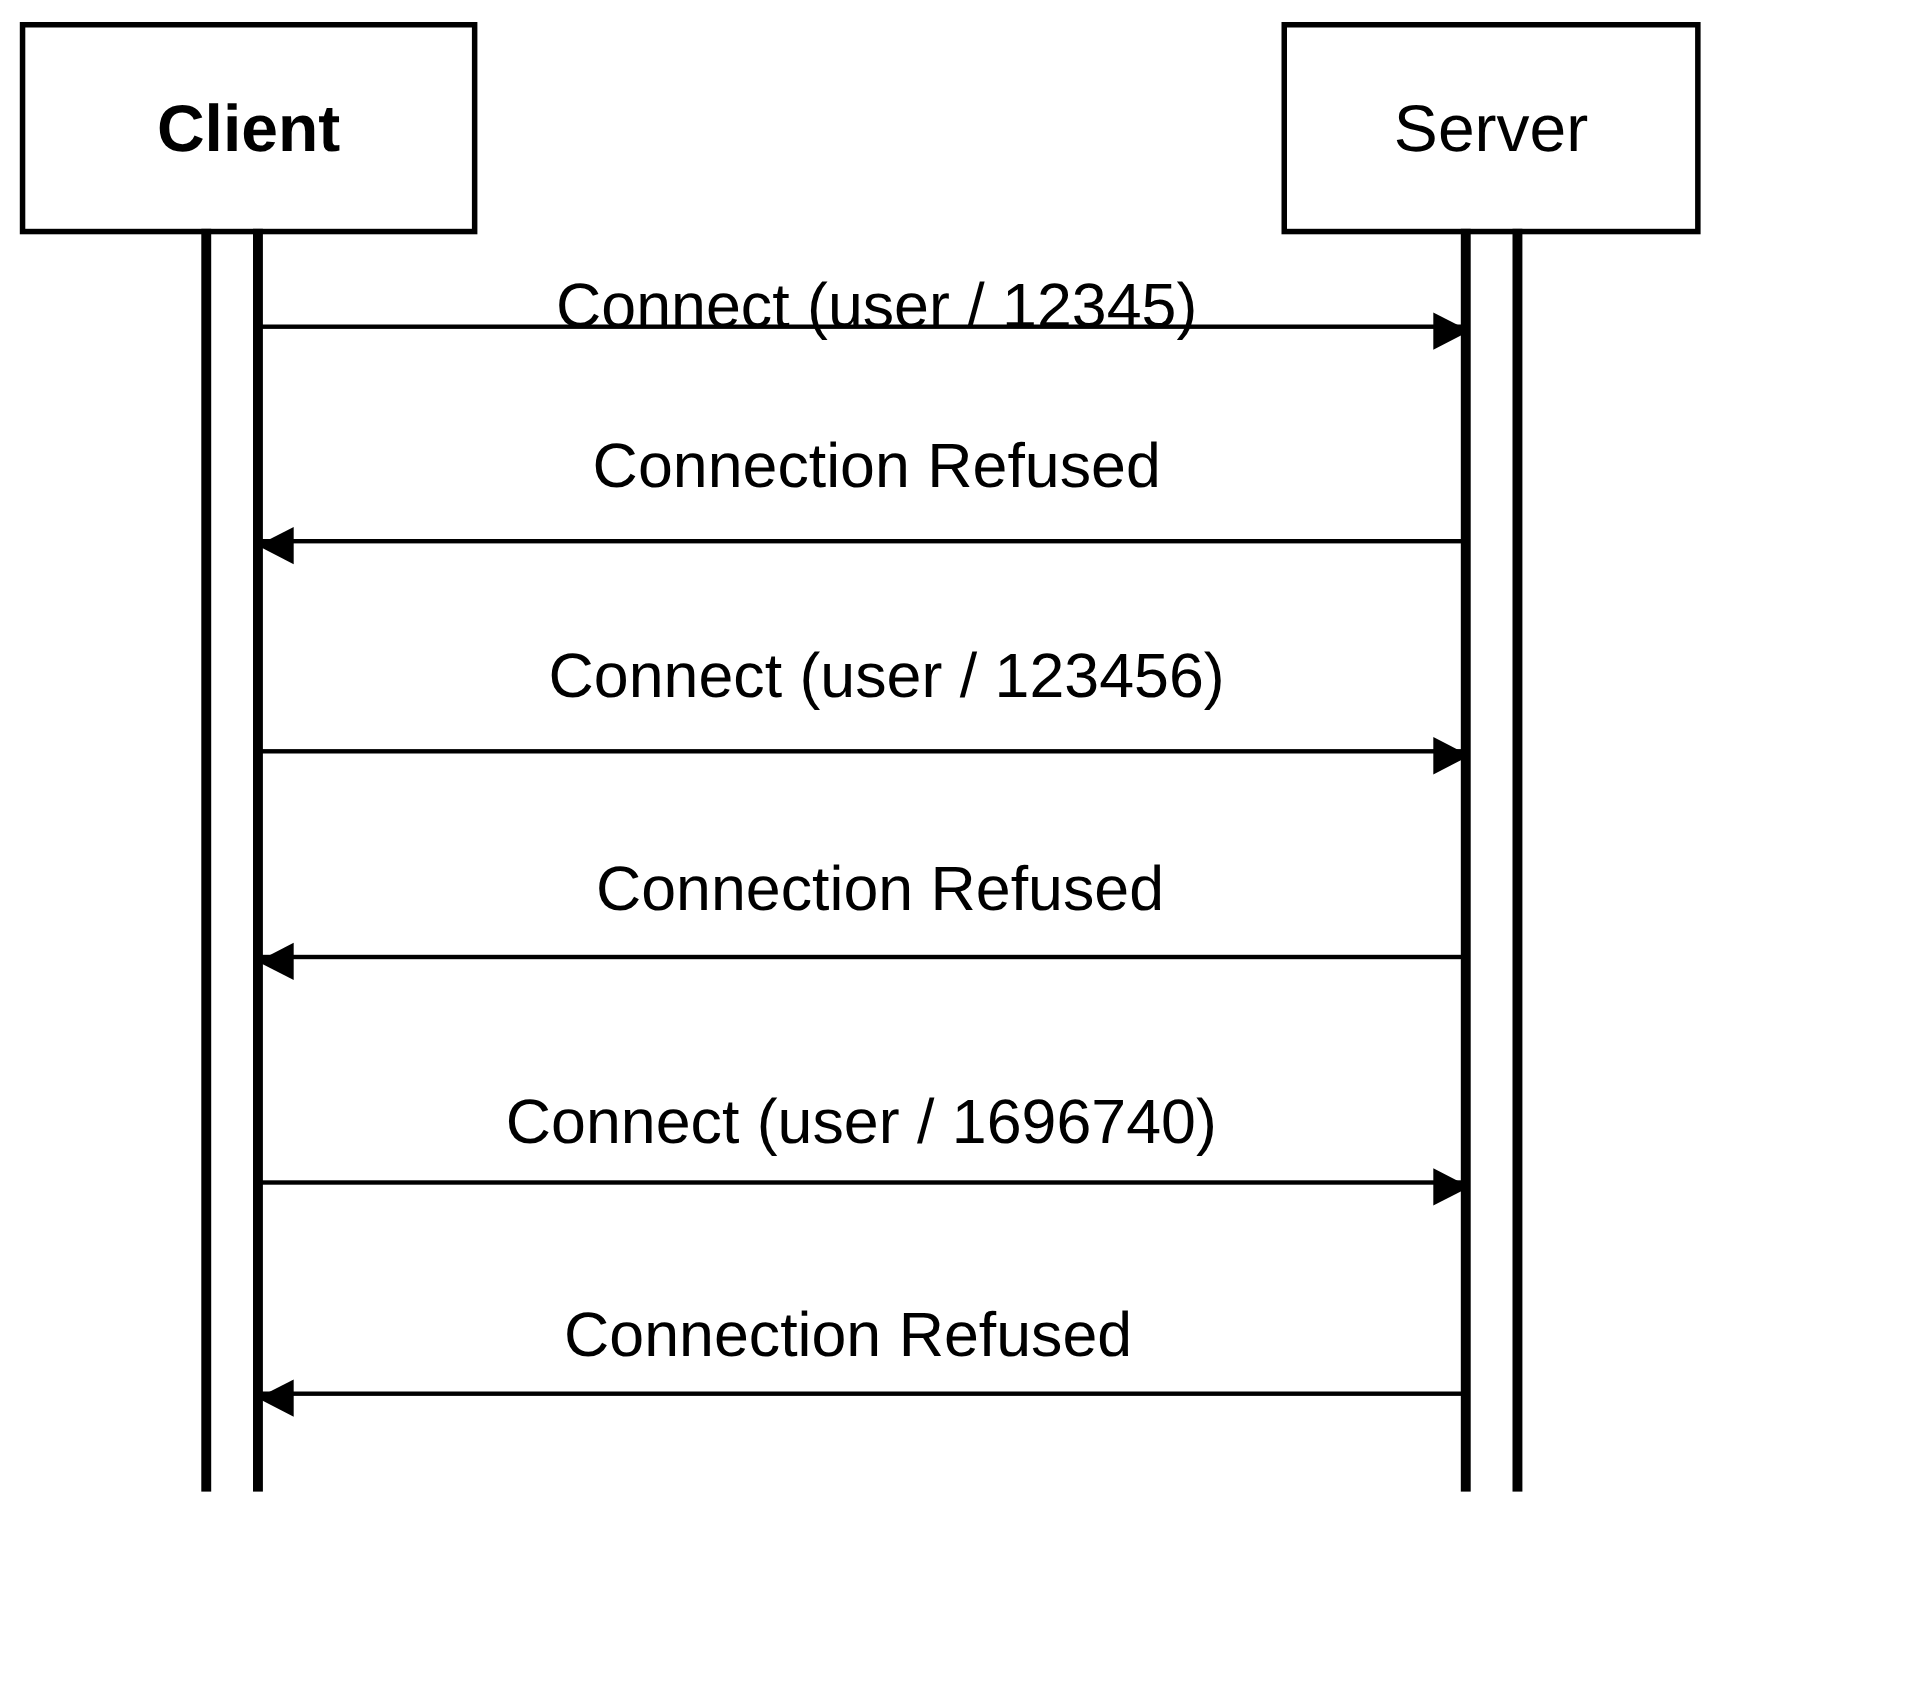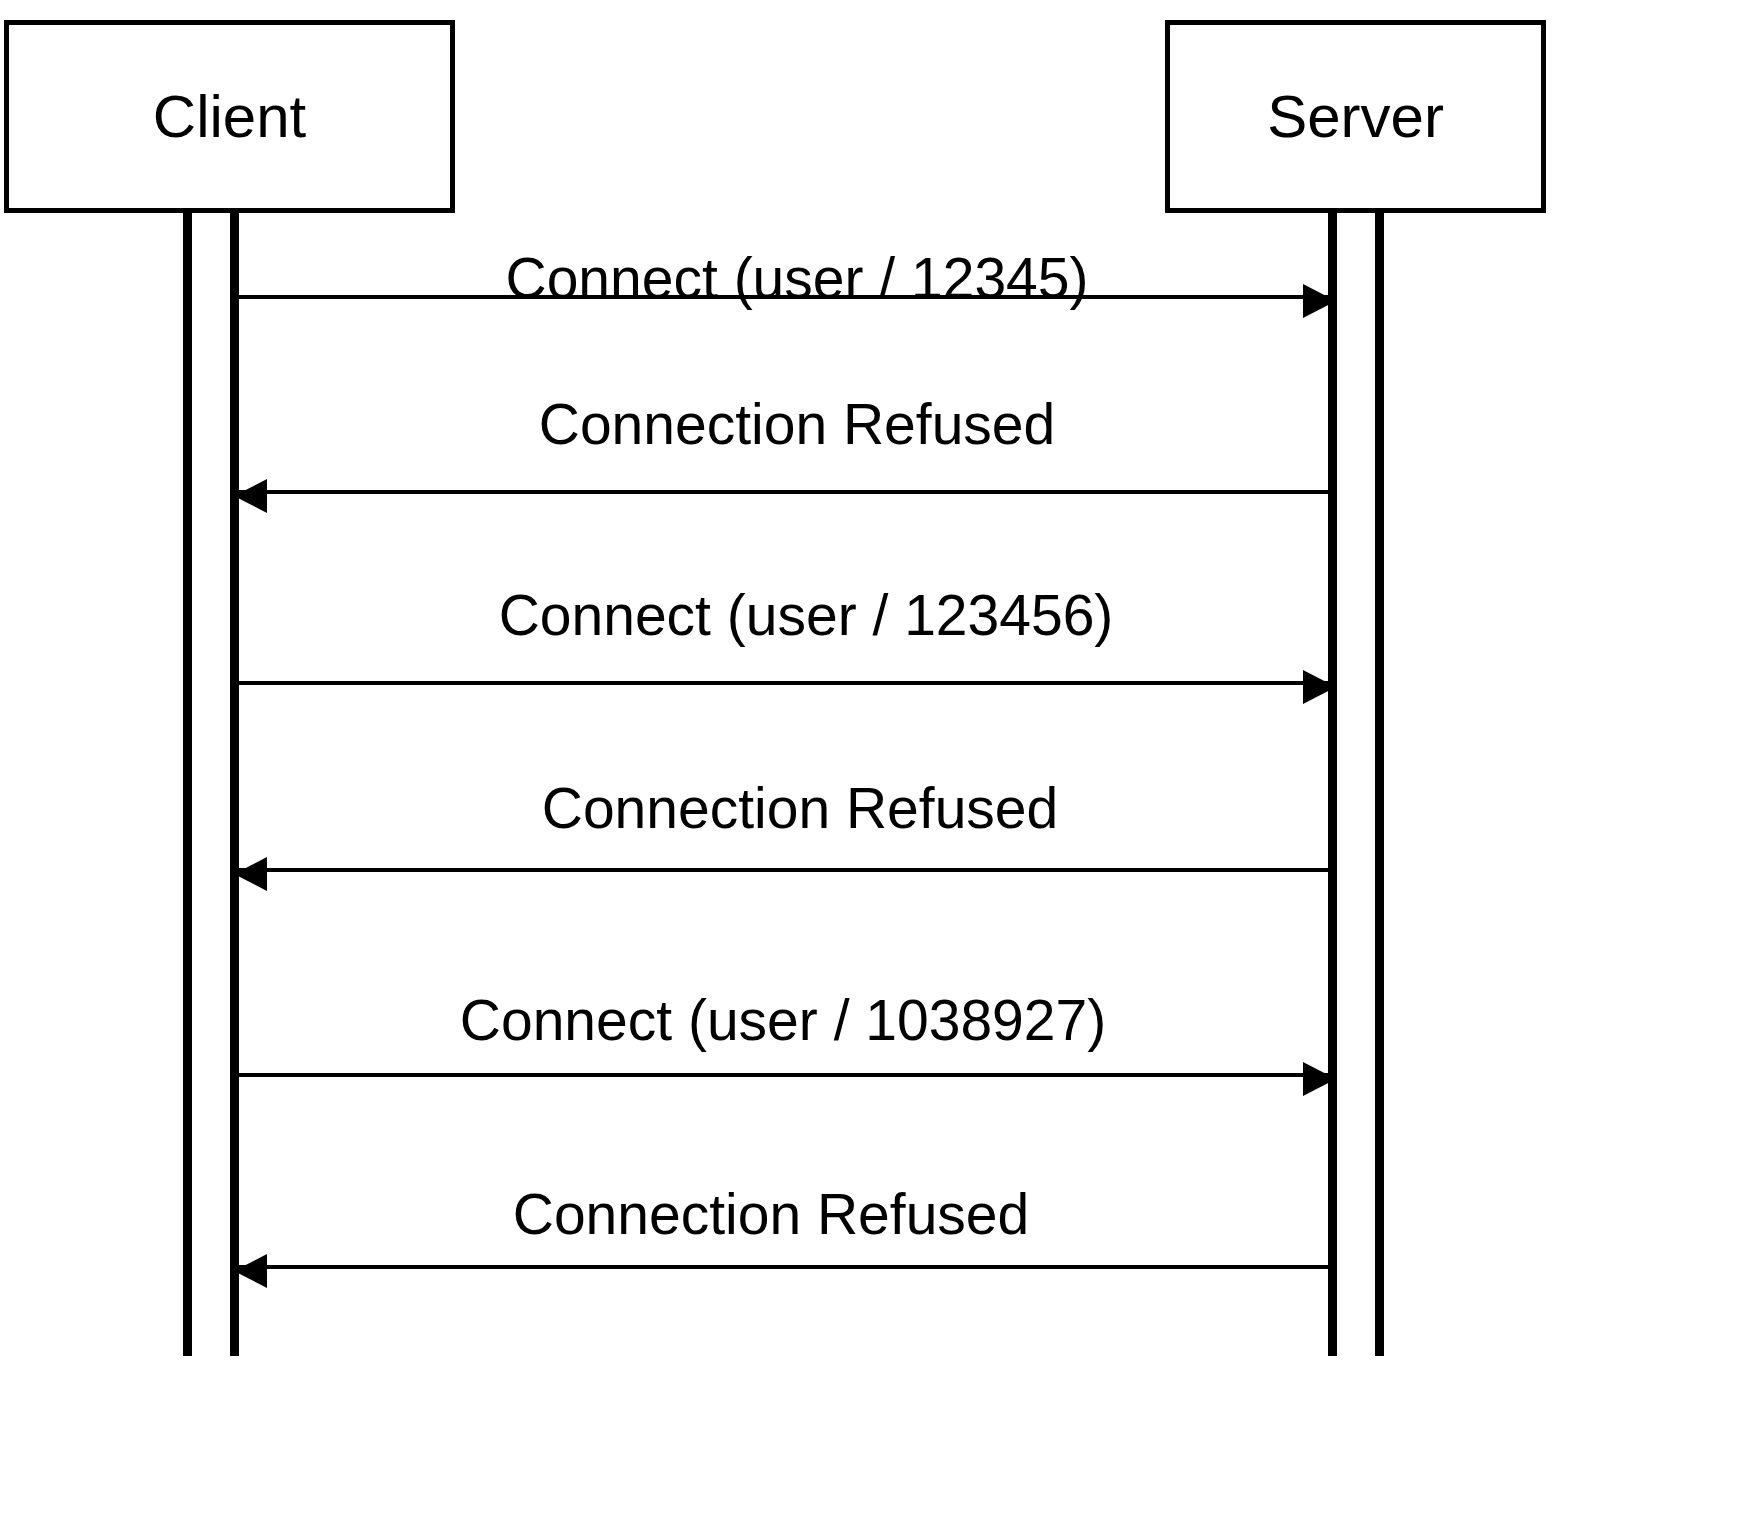--- a/index.html
+++ b/index.html
@@ -30,21 +30,21 @@
     justify-content: center;
   }
   .participant-label {
     font-size: 60px;
     line-height: 1;
     color: #000000;
     font-family: "Liberation Sans", sans-serif;
     white-space: nowrap;
   }
 
-  #client-box { left: 4px;   top: 20px; width: 451px; height: 193px; }
+  #client-box { left: 18px;   top: 20px; width: 416px; height: 193px; font-weight: bold; }
   #server-box { left: 1165px; top: 20px; width: 381px; height: 193px; }
 
   
   .activation-bar {
     position: absolute;
     box-sizing: border-box;
     border-left: 9px solid #000000;
     border-right: 9px solid #000000;
     background: transparent;
   }
@@ -127,21 +127,21 @@
   </div>
 
   <div class="message">
     <div class="message-label" style="left:800px; top:780px;">Connection Refused</div>
     <div class="message-arrow" style="left:236px; top:868px; width:1096px;">
       <span class="arrowhead left"></span>
     </div>
   </div>
 
   <div class="message">
-    <div class="message-label" style="left:783px; top:992px;">Connect (user / 1038927)</div>
+    <div class="message-label" style="left:783px; top:992px;">Connect (user / 1696740)</div>
     <div class="message-arrow" style="left:235px; top:1073px; width:1099px;">
       <span class="arrowhead right"></span>
     </div>
   </div>
 
   <div class="message">
     <div class="message-label" style="left:771px; top:1186px;">Connection Refused</div>
     <div class="message-arrow" style="left:236px; top:1265px; width:1096px;">
       <span class="arrowhead left"></span>
     </div>

